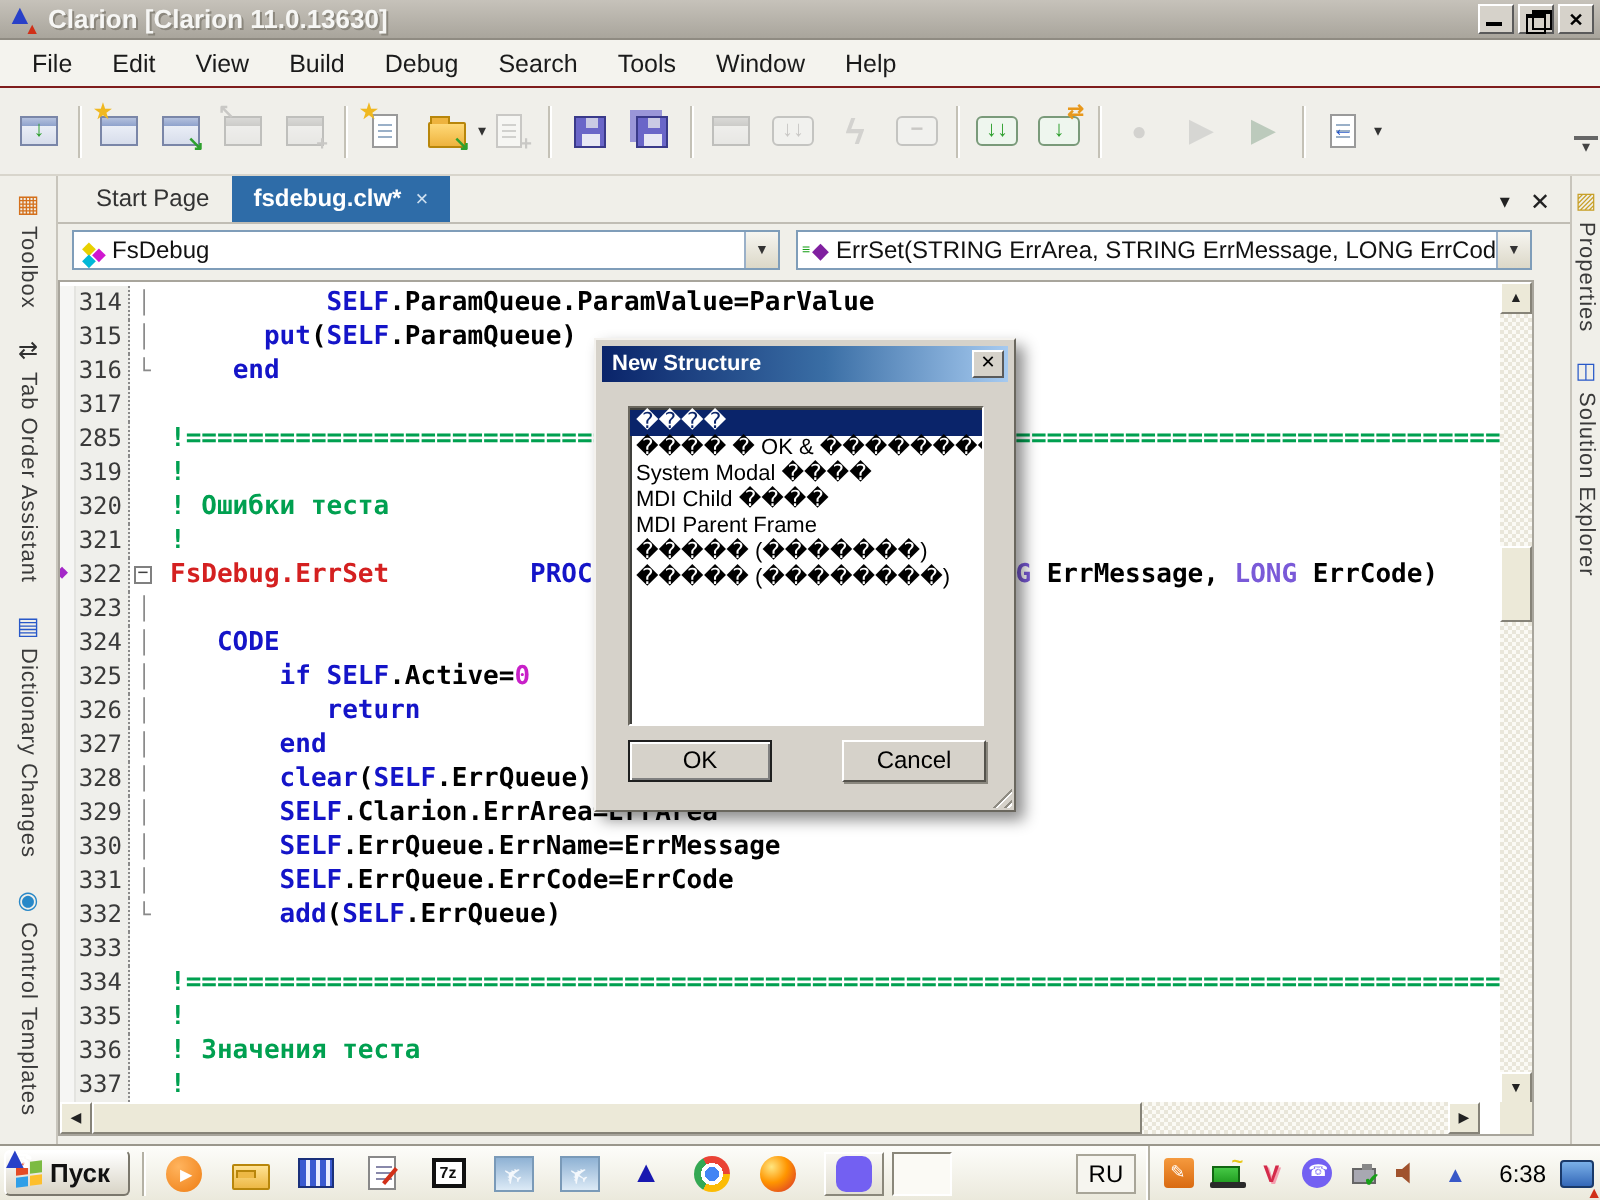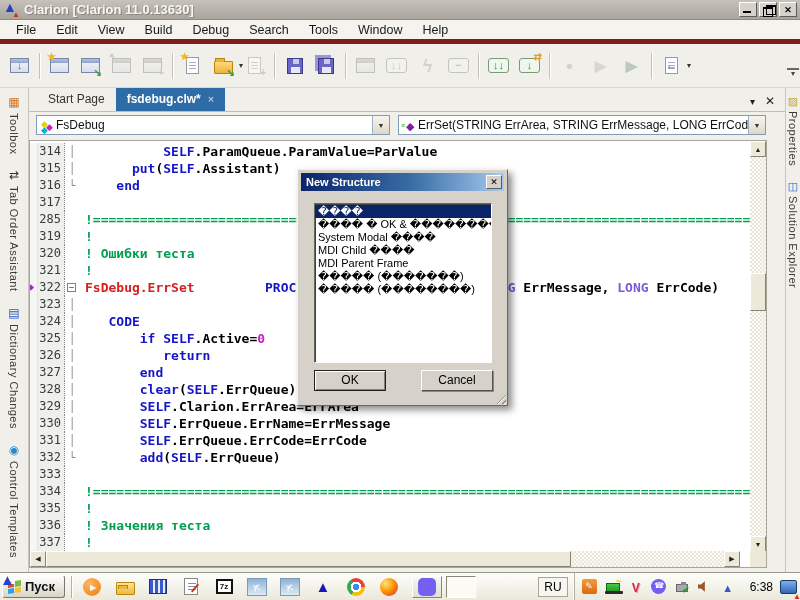--- a/index.html
+++ b/index.html
@@ -17,21 +17,21 @@
   #winbtns { margin-left:auto; display:flex; gap:2px; }
   .wb { width:18px; height:15px; background:#d6d2ca; border:1px solid; border-color:#fff #5a5a5a #5a5a5a #fff;
     display:flex; align-items:center; justify-content:center; position:relative; }
   .wb-min::before { content:""; position:absolute; left:3px; bottom:3px; width:8px; height:2px; background:#000; }
   .wb-res::before { content:""; position:absolute; left:3px; top:4px; width:8px; height:7px; border:1px solid #000; border-top-width:2px; background:#d6d2ca; }
   .wb-res::after { content:""; position:absolute; left:6px; top:2px; width:8px; height:7px; border:1px solid #000; border-top-width:2px; }
   .wb-close::before { content:"✕"; font-size:9px; font-weight:bold; color:#000; }
 
   
   #menubar { position:absolute; left:0; top:20px; width:800px; height:24px; background:#f4f3ee;
-    display:flex; align-items:center; padding-left:6px; border-bottom:5px solid #7f1d1d; }
+    display:flex; align-items:center; padding-left:6px; border-bottom:1px solid #7f1d1d; }
   .mitem { padding:4px 10px; font-size:12.5px; color:#1a1a1a; cursor:default; }
 
   
   #toolbar { position:absolute; left:0; top:44px; width:800px; height:44px; background:#f0efea;
     display:flex; align-items:center; padding-left:4px; border-bottom:1px solid #d8d5cc; }
   .tb { position:relative; width:27px; height:27px; margin:0 2px; display:flex; align-items:center; justify-content:center; border-radius:2px; }
   .tb.dis { filter:grayscale(1); opacity:.45; }
   .tbsep { width:1px; height:26px; background:#c4c1b6; box-shadow:1px 0 0 #fff; margin:0 4px; }
   .shp { position:relative; display:block; }
   .shp-win { width:19px; height:15px; border:1px solid #7a86a8; background:linear-gradient(#f2f5fb,#d7ddeb); }
@@ -367,21 +367,21 @@
         <div class="line">
           <span class="lm"></span>
           <span class="ln">314</span>
           <span class="lf">│</span>
           <span class="code"><span>          </span><span class="k">SELF</span><span>.ParamQueue.ParamValue=ParValue</span></span>
         </div>
         <div class="line">
           <span class="lm"></span>
           <span class="ln">315</span>
           <span class="lf">│</span>
-          <span class="code"><span>      </span><span class="k">put</span><span>(</span><span class="k">SELF</span><span>.Assistant)</span></span>
+          <span class="code"><span>      </span><span class="k">put</span><span>(</span><span class="k">SELF</span><span>.ParamQueue)</span></span>
         </div>
         <div class="line">
           <span class="lm"></span>
           <span class="ln">316</span>
           <span class="lf">└</span>
           <span class="code"><span>    </span><span class="k">end</span></span>
         </div>
         <div class="line">
           <span class="lm"></span>
           <span class="ln">317</span>

